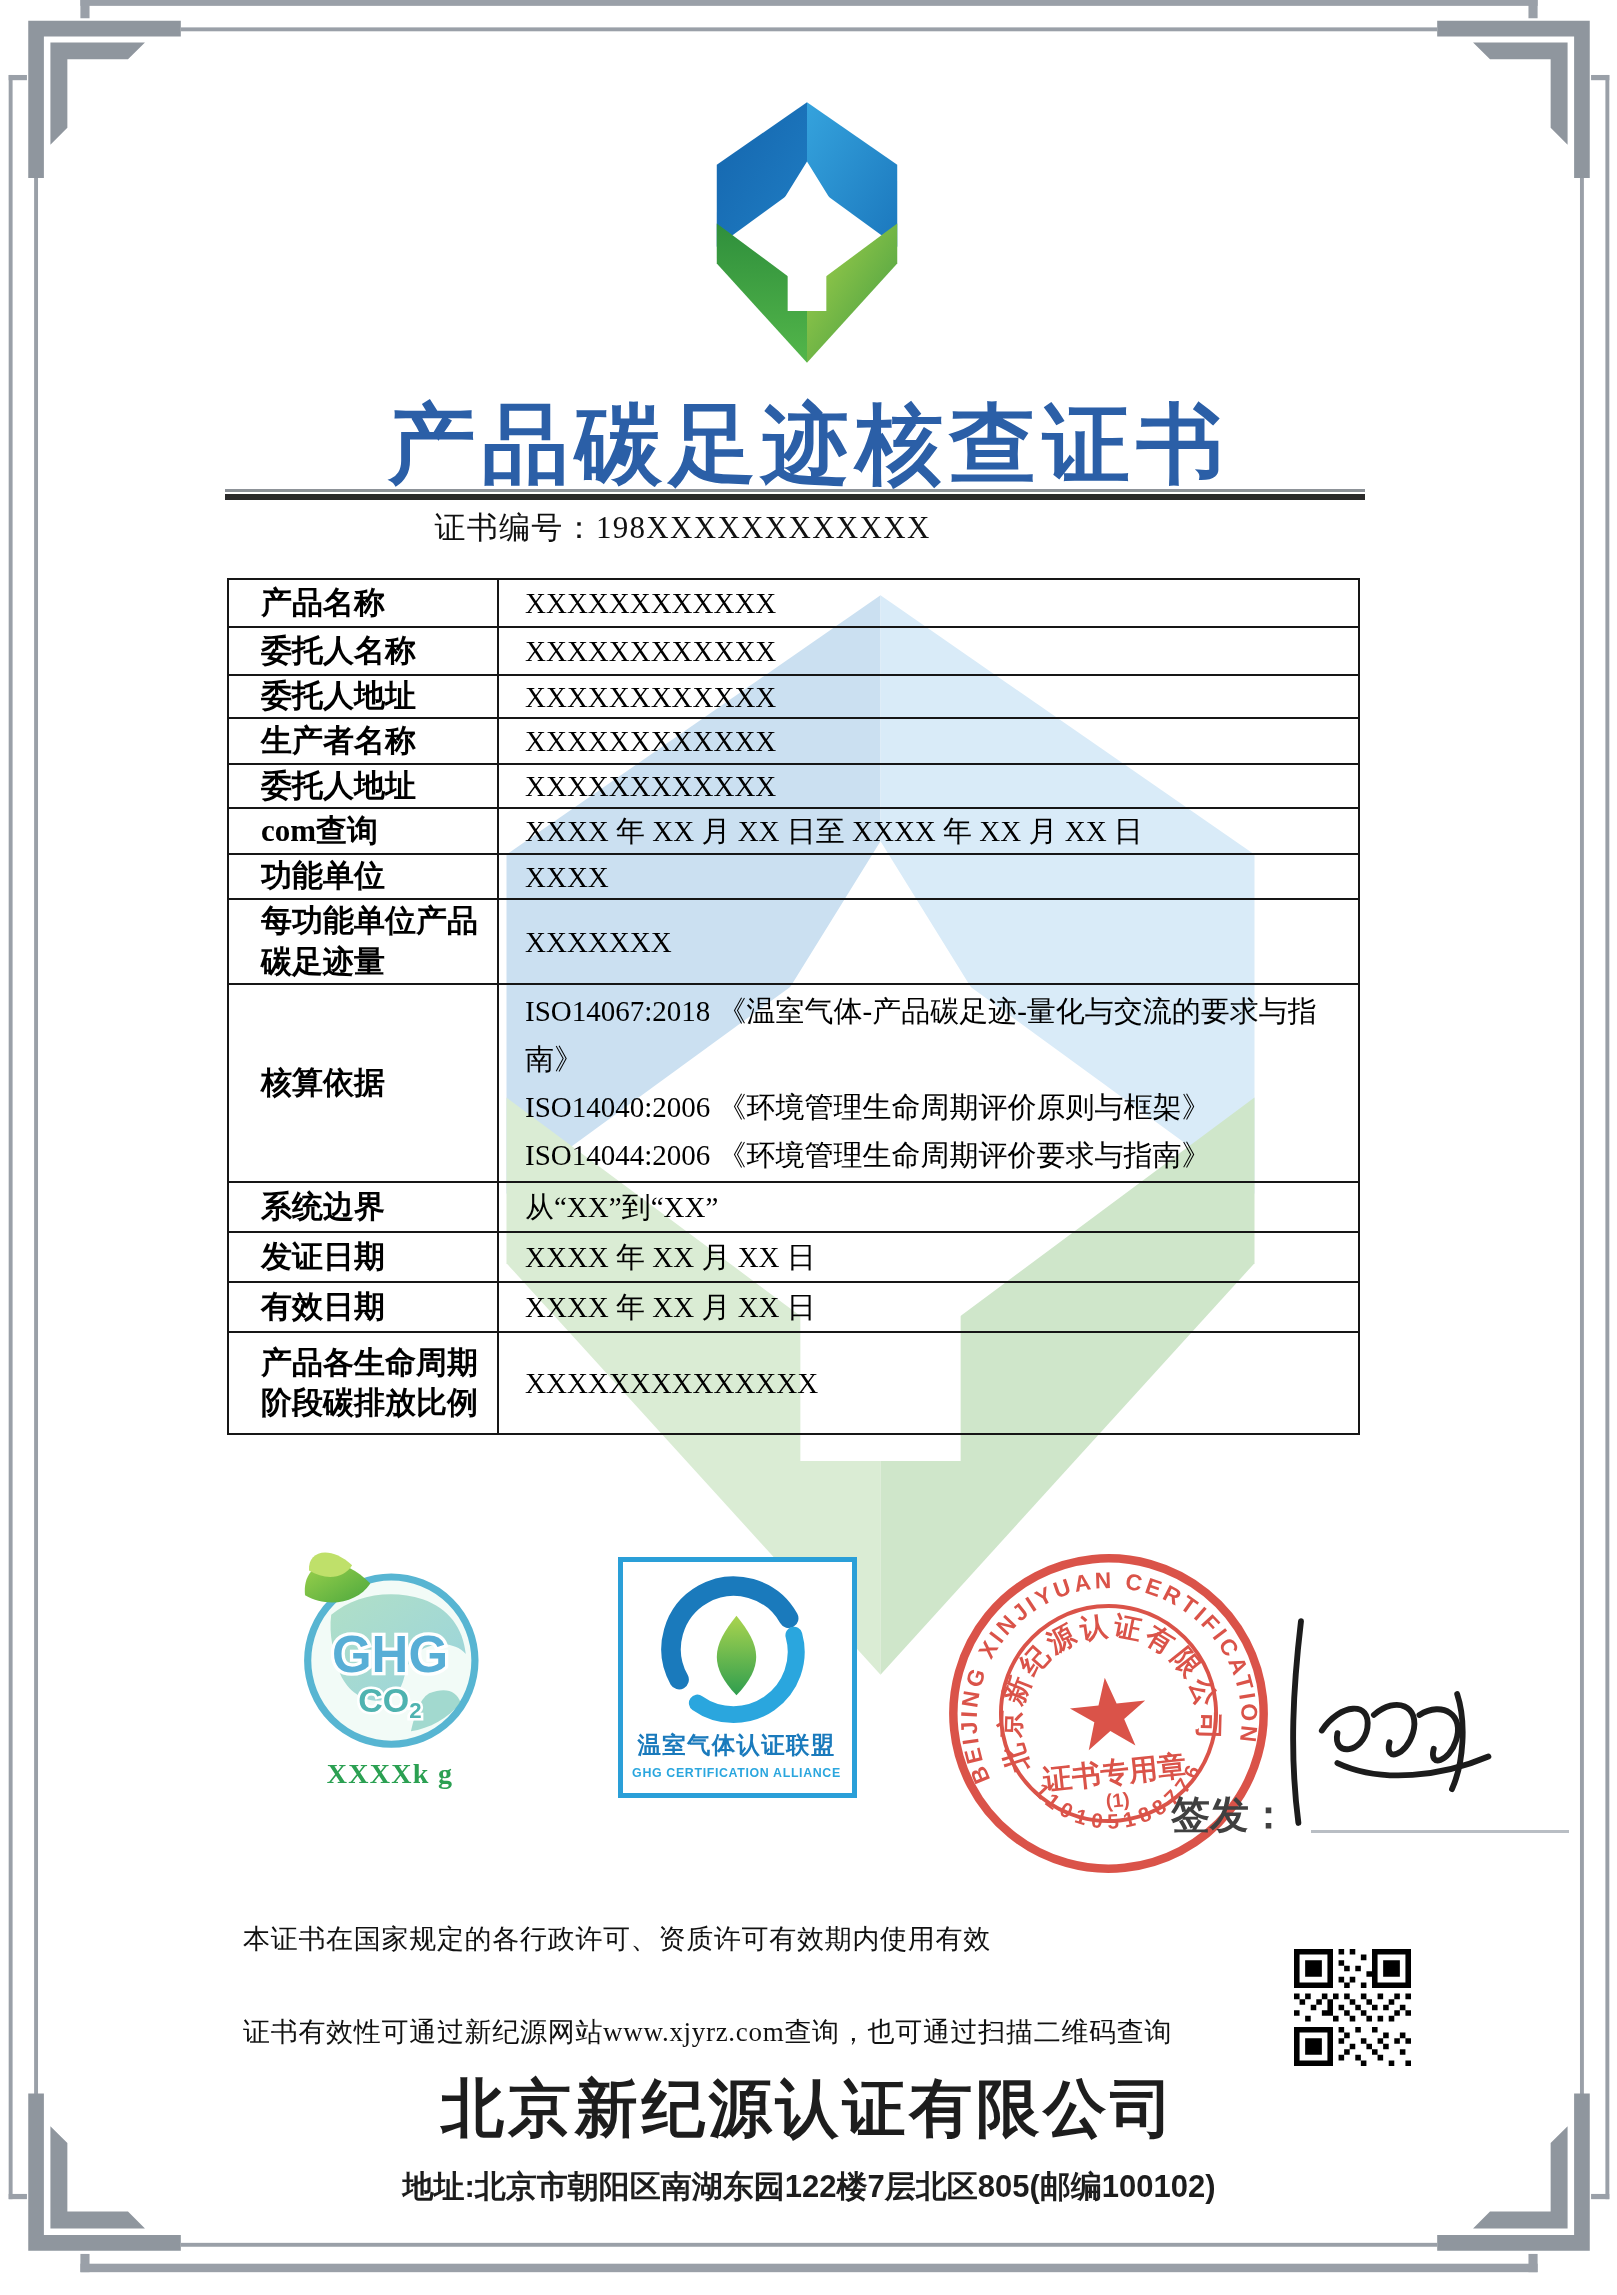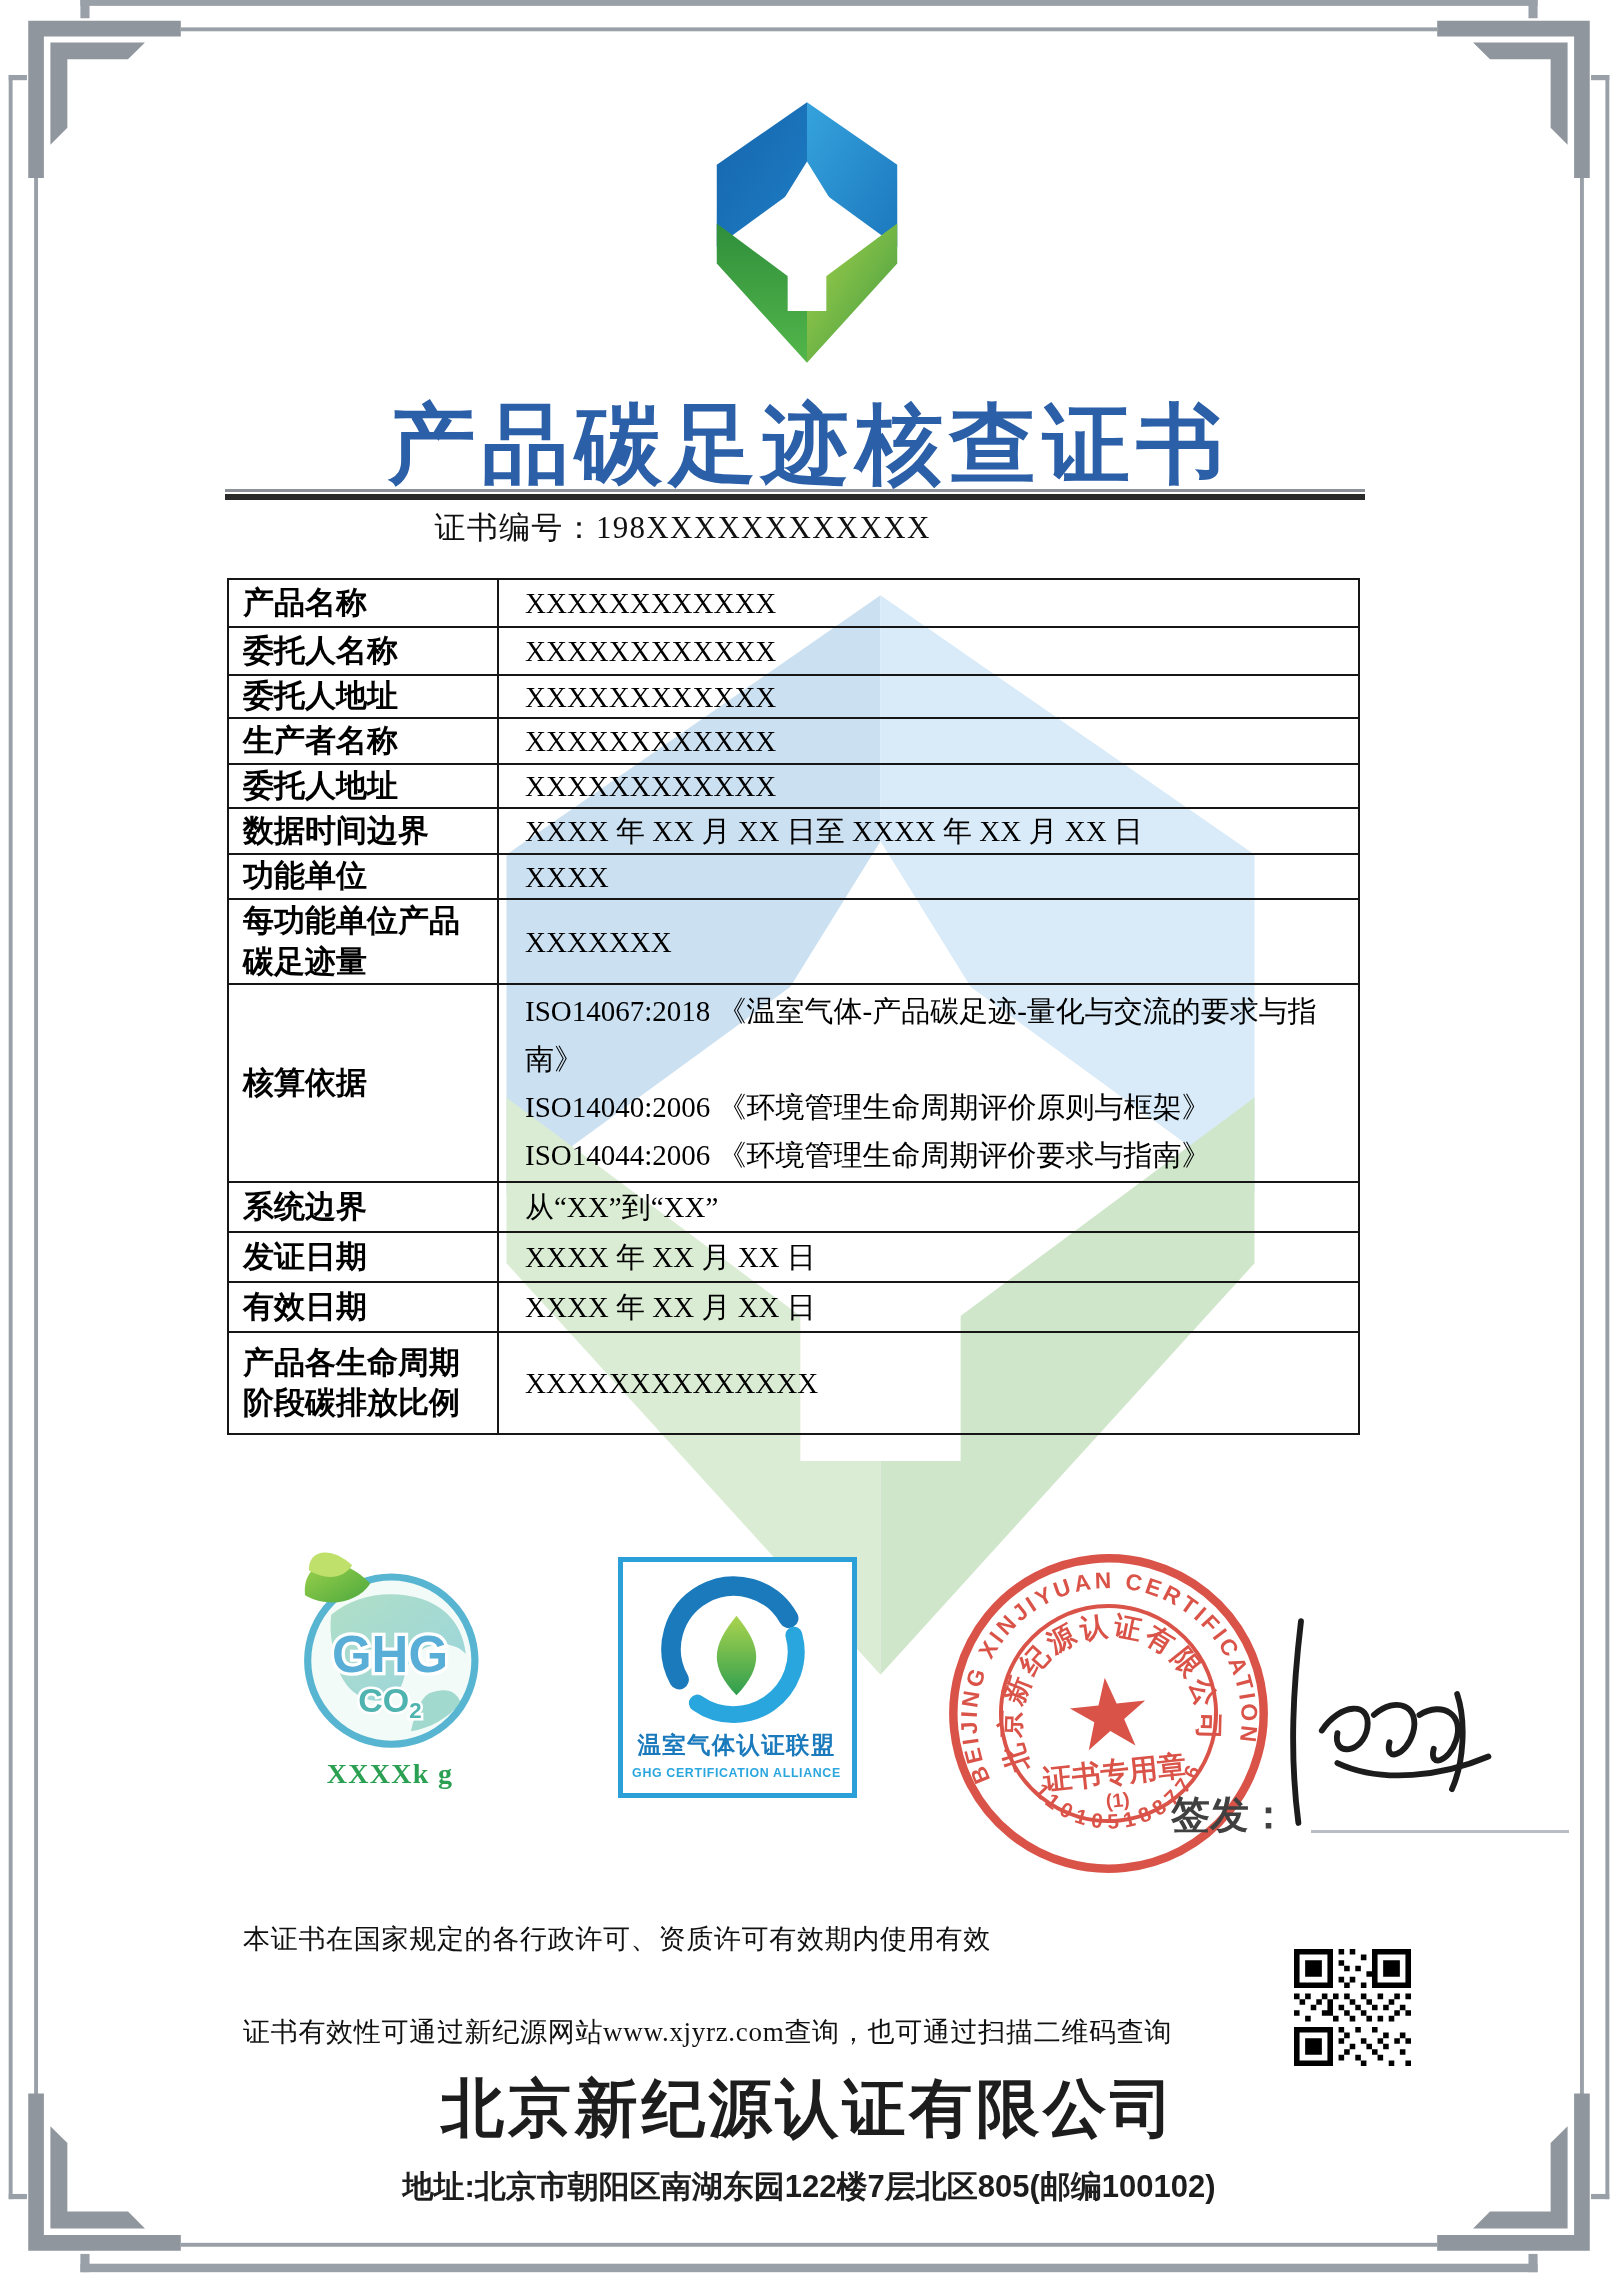--- a/index.html
+++ b/index.html
@@ -13,21 +13,21 @@
   .title-rule-a{left:225px;top:489px;width:1140px;height:3.3px;background:#8d9298;}
   .title-rule-b{left:225px;top:494px;width:1140px;height:5.9px;background:#2a2a2a;}
   .certno{left:0;top:507px;width:1365px;text-align:center;font-size:31px;color:#111;
           letter-spacing:1.3px;}
   
   .ftable{left:227px;top:578px;width:1133px;border:2px solid #161616;box-sizing:border-box;
           background:transparent;}
   .trow{display:flex;box-sizing:border-box;border-top:2px solid #161616;}
   .trow:first-child{border-top:none;}
   .tlabel{width:270px;box-sizing:border-box;border-right:2px solid #161616;
-          display:flex;align-items:center;padding-left:14px;padding-right:9px;
+          display:flex;align-items:center;padding-left:32px;padding-right:9px;
           font-size:31px;font-weight:600;color:#000;line-height:1.3;}
   .tvalue{flex:1;display:flex;align-items:center;padding-left:26px;padding-right:17px;
           font-size:29px;color:#000;white-space:pre-line;line-height:48px;}
   
   .ghg-caption{left:292px;top:1758px;width:196px;text-align:center;
                font-size:28px;font-weight:bold;color:#2ba052;letter-spacing:1.3px;}
   .alliance-box{left:618px;top:1557px;width:239px;height:241px;box-sizing:border-box;
                 border:5.9px solid #2a9fd8;background:#fff;}
   .sign-label{left:1171px;top:1788px;font-size:39px;color:#404040;
               font-family:"Liberation Sans","DejaVu Sans",sans-serif;font-weight:600;}
@@ -136,21 +136,21 @@
       </div>
     <div class="trow" style="height:46px">
         <div class="tlabel">生产者名称</div>
         <div class="tvalue">XXXXXXXXXXXX</div>
       </div>
     <div class="trow" style="height:44px">
         <div class="tlabel">委托人地址</div>
         <div class="tvalue">XXXXXXXXXXXX</div>
       </div>
     <div class="trow" style="height:46px">
-        <div class="tlabel">数据时间边界</div>
+        <div class="tlabel">com查询</div>
         <div class="tvalue">XXXX 年 XX 月 XX 日至 XXXX 年 XX 月 XX 日</div>
       </div>
     <div class="trow" style="height:45px">
         <div class="tlabel">功能单位</div>
         <div class="tvalue">XXXX</div>
       </div>
     <div class="trow" style="height:85px">
         <div class="tlabel">每功能单位产品碳足迹量</div>
         <div class="tvalue">XXXXXXX</div>
       </div>

